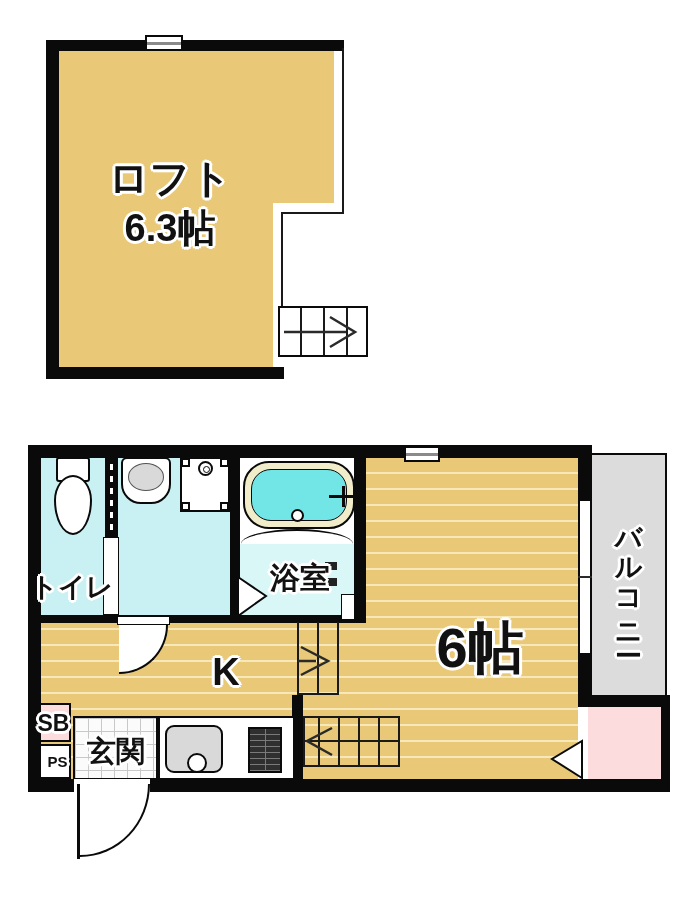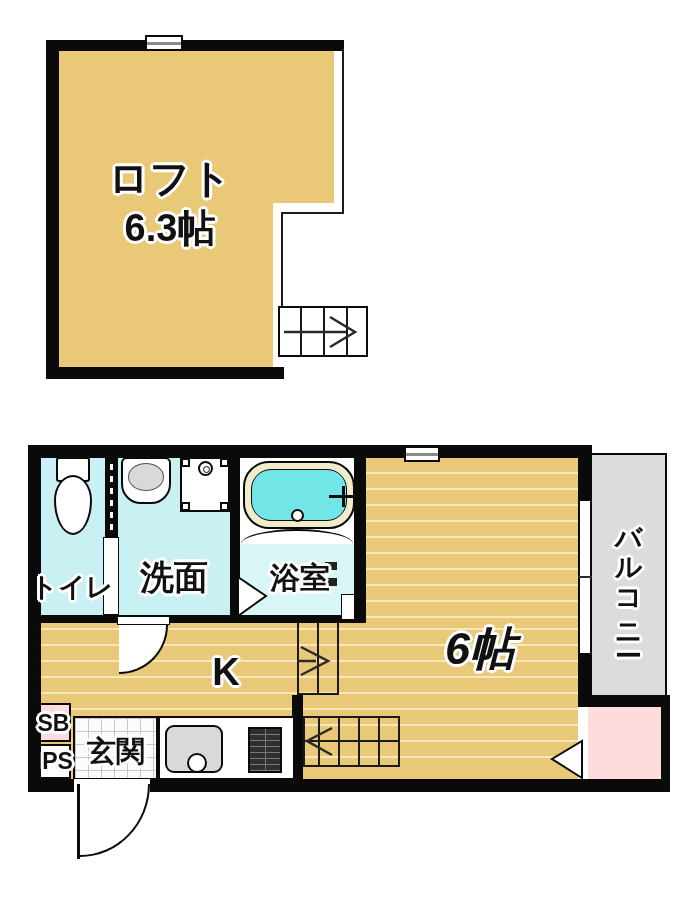--- a/index.html
+++ b/index.html
@@ -148,22 +148,21 @@
       <path d="M298 661 L316 661"></path>
       <polyline points="301,647 328,661 301,675"></polyline>
       <polyline points="332,728 307,741 332,755"></polyline>
     </g>
     <line x1="578" y1="577" x2="592" y2="577" stroke="#2a2a2a" stroke-width="2"></line>
     <polygon points="582,741 582,778 552,759" fill="#ffffff" stroke="#0a0a0a" stroke-width="2"></polygon>
     <polygon points="238,577 266,596 238,616" fill="#ffffff" stroke="#0a0a0a" stroke-width="2"></polygon>
   </svg>
 
   <div class="lbl" style="left:32px;top:570px;width:80px;height:34px;font-size:27px;">トイレ</div>
-  <div class="lbl" style="left:114px;top:558px;width:120px;height:38px;font-size:34px;">洗面</div>
   <div class="lbl" style="left:240px;top:559px;width:120px;height:38px;font-size:30px;">浴室</div>
-  <div class="lbl" style="left:380px;top:620px;width:200px;height:56px;font-size:45px;font-style:italic;">6帖</div>
+  <div class="lbl" style="left:380px;top:620px;width:200px;height:56px;font-size:56px;">6帖</div>
   <div class="lbl" style="left:186px;top:650px;width:80px;height:44px;font-size:38px;">K</div>
   <div class="lbl" style="left:76px;top:733px;width:80px;height:36px;font-size:29px;">玄関</div>
   <div class="lbl" style="left:610px;top:500px;width:36px;height:150px;font-size:27px;writing-mode:vertical-rl;letter-spacing:3px;">バルコニー</div>
   <div class="lbl" style="left:36px;top:709px;width:35px;height:28px;font-size:23px;">SB</div>
-  <div class="lbl" style="left:36px;top:747px;width:43px;height:28px;font-size:23px;">PS</div>
+  <div class="lbl" style="left:36px;top:747px;width:43px;height:28px;font-size:15px;">PS</div>
 
 </div>
 
 </body></html>

